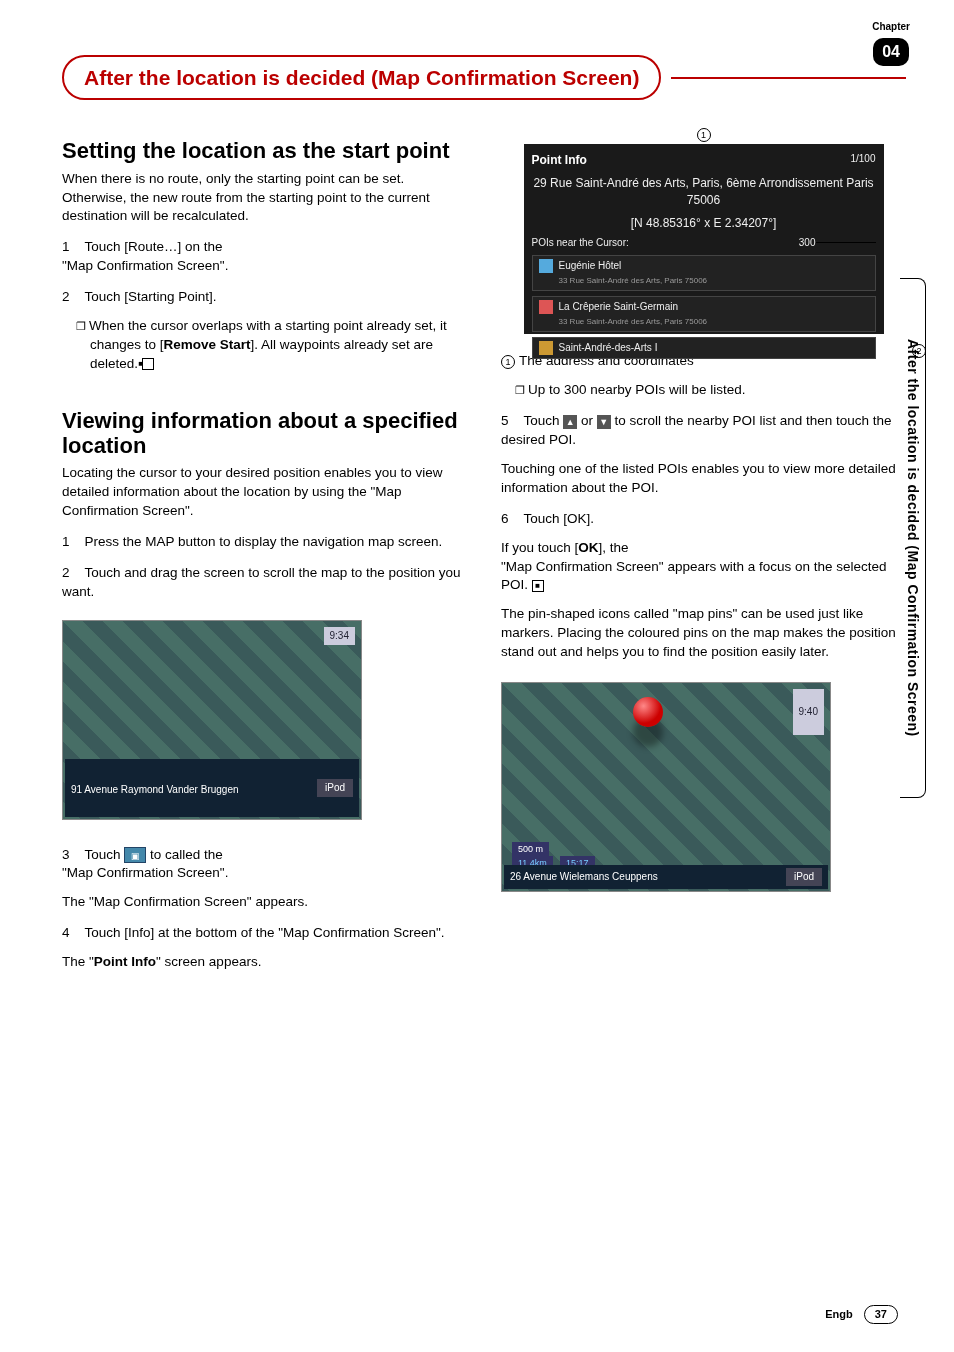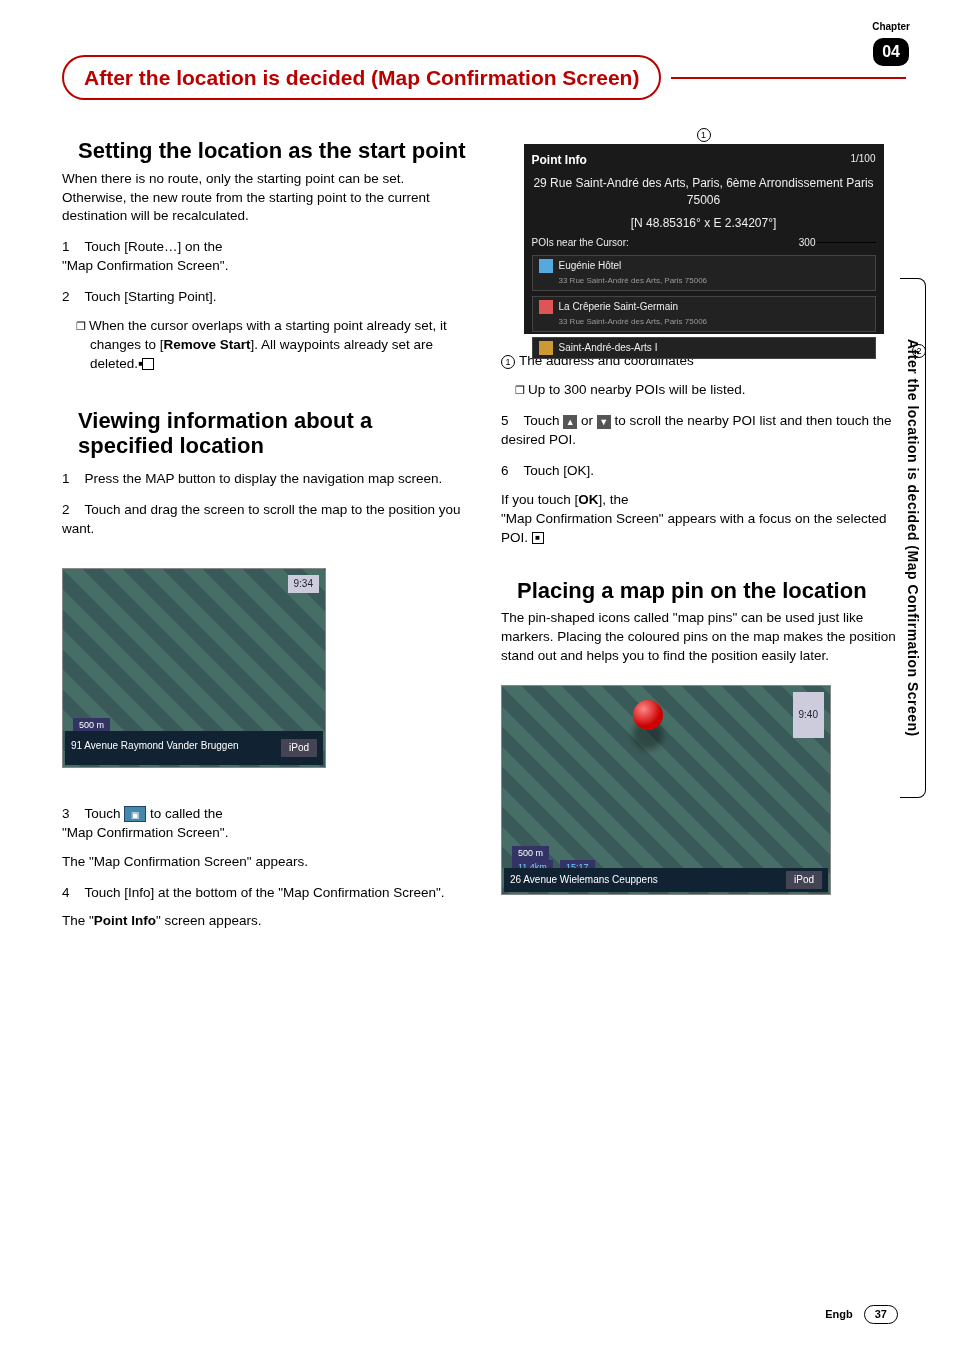--- a/index.html
+++ b/index.html
@@ -21,36 +21,36 @@
     border-radius: 10px; padding: 3px 9px; font-size: 16px; font-weight: bold; margin-top: 4px;
   }
   .title-row { display: flex; align-items: center; gap: 10px; margin-top: 25px; margin-bottom: 30px; }
   .title-pill {
     border: 2px solid #b00; border-radius: 24px; padding: 6px 20px;
     color: #b00; font-size: 21px; font-weight: bold; display: inline-block;
   }
   .title-line { flex: 1; height: 2px; background: #b00; }
   .columns { display: flex; gap: 34px; }
   .col { flex: 1; min-width: 0; }
-  h2 { font-size: 22px; font-weight: bold; margin: 8px 0 6px 16px; line-height: 1.15; }
+  h2 { font-size: 22px; font-weight: bold; margin: 8px 0 6px 0; line-height: 1.15; }
   p { margin: 4px 0 10px 0; }
   .step { font-weight: normal; margin-top: 12px; }
   .sub { margin-left: 28px; text-indent: -14px; margin-top: 4px; }
   .sub::before { content: "❐ "; font-size: 11px; }
   .endmark {
     display: inline-block; border: 1px solid #000; width: 12px; height: 12px;
     font-size: 8px; line-height: 10px; text-align: center; vertical-align: middle;
   }
   .fig-placeholder {
     width: 100%; height: 210px; background: #3a5a5a;
     border: 1px solid #888; position: relative; display: inline-block;
     background-image: linear-gradient(45deg, rgba(90,140,120,.4) 25%, transparent 25%, transparent 50%, rgba(90,140,120,.4) 50%, rgba(90,140,120,.4) 75%, transparent 75%);
     background-size: 40px 40px;
   }
-  .fig-wide { width: 264px; margin: 19px 0; }
+  .fig-wide { width: 300px; margin: 8px 0; }
   .fig-point {
     width: 360px; height: 190px; background: #1a1a1a; color: #eee;
     font-size: 10px; padding: 8px; position: relative; margin: 0 auto 12px auto;
   }
   .fig-point-title { color:#fff; font-weight:bold; font-size:12px; }
   .fig-point-addr { text-align:center; font-size:12px; margin-top:6px; }
   .fig-point-row {
     background:#222; border:1px solid #444; padding:3px 6px; margin-top:5px;
     display:flex; align-items:flex-start; gap:6px;
   }
@@ -118,35 +118,36 @@
 
     <p class="step">
       <span>2</span>&nbsp;&nbsp;&nbsp;&nbsp;<span>Touch [Starting Point].</span>
     </p>
     <p class="sub">
       <span>When the cursor overlaps with a starting point already set, it changes to [</span><b>Remove Start</b><span>]. All waypoints already set are deleted.</span>
       <span class="endmark">■</span>
     </p>
 
     <h2 style="margin-top:34px">Viewing information about a specified location</h2>
+    <p>Locating the cursor to your desired position enables you to view detailed information about the location by using the "Map Confirmation Screen".</p>
 
     <p class="step">
       <span>1</span>&nbsp;&nbsp;&nbsp;&nbsp;<span>Press the MAP button to display the navigation map screen.</span>
     </p>
     <p class="step">
       <span>2</span>&nbsp;&nbsp;&nbsp;&nbsp;<span>Touch and drag the screen to scroll the map to the position you want.</span>
     </p>
 
     
     <div class="fig-placeholder fig-wide" style="height:200px">
       <div style="position:absolute;top:6px;right:6px;background:#ccd;color:#223;padding:2px 6px;font-size:10px">9:34</div>
       <div style="position:absolute;bottom:34px;left:10px;background:#336;color:#fff;padding:1px 6px;font-size:9px">500 m</div>
       <div style="position:absolute;bottom:20px;left:10px;background:#336;color:#7cf;padding:1px 6px;font-size:9px">11.4km</div>
       <div style="position:absolute;bottom:20px;left:58px;background:#336;color:#7cf;padding:1px 6px;font-size:9px">15:17</div>
-      <div style="position:absolute;bottom:2px;left:2px;right:2px;background:#123;color:#fff;padding:8px 6px;font-size:10px;display:flex;justify-content:space-between;align-items:flex-start">
+      <div style="position:absolute;bottom:2px;left:2px;right:2px;background:#123;color:#fff;padding:20px 6px;font-size:10px;display:flex;justify-content:space-between;align-items:flex-end">
         <span>91 Avenue Raymond Vander Bruggen</span>
         <span style="background:#445;padding:2px 8px">iPod</span>
       </div>
     </div>
 
     <p class="step">
       <span>3</span>&nbsp;&nbsp;&nbsp;&nbsp;<span>Touch </span><span class="icon-btn">▣</span><span> to called the</span><br>
       <span>"Map Confirmation Screen".</span>
     </p>
     <p>The "Map Confirmation Screen" appears.</p>
@@ -188,31 +189,31 @@
       </div>
       <span class="circ callout-2">2</span>
     </div>
 
     <p style="margin-top:18px"><span class="circ">1</span><span>The address and coordinates</span></p>
     <p class="sub">Up to 300 nearby POIs will be listed.</p>
 
     <p class="step">
       <span>5</span>&nbsp;&nbsp;&nbsp;&nbsp;<span>Touch </span><span class="arrow-ic">▲</span><span> or </span><span class="arrow-ic">▼</span><span> to scroll the nearby POI list and then touch the desired POI.</span>
     </p>
+    <p>Touching one of the listed POIs enables you to view more detailed information about the POI.</p>
 
     <p class="step">
       <span>6</span>&nbsp;&nbsp;&nbsp;&nbsp;<span>Touch [OK].</span>
     </p>
     <p>
       <span>If you touch [</span><b>OK</b><span>], the</span><br>
       <span>"Map Confirmation Screen" appears with a focus on the selected POI.</span>
       <span class="endmark">■</span>
     </p>
 
-    <h2 style="margin-top:30px">Placing a map pin on the location</h2>
     <p>The pin-shaped icons called "map pins" can be used just like markers. Placing the coloured pins on the map makes the position stand out and helps you to find the position easily later.</p>
 
     <div class="fig-placeholder" style="width:330px;height:210px;margin-top:10px">
       <div class="pin"></div>
       <div style="position:absolute;top:6px;right:6px;background:#ccd;color:#223;padding:16px 6px;font-size:10px">9:40</div>
       <div style="position:absolute;bottom:34px;left:10px;background:#336;color:#fff;padding:1px 6px;font-size:9px">500 m</div>
       <div style="position:absolute;bottom:20px;left:10px;background:#336;color:#7cf;padding:1px 6px;font-size:9px">11.4km</div>
       <div style="position:absolute;bottom:20px;left:58px;background:#336;color:#7cf;padding:1px 6px;font-size:9px">15:17</div>
       <div style="position:absolute;bottom:2px;left:2px;right:2px;background:#123;color:#fff;padding:3px 6px;font-size:10px;display:flex;justify-content:space-between;align-items:center">
         <span>26 Avenue Wielemans Ceuppens</span>

